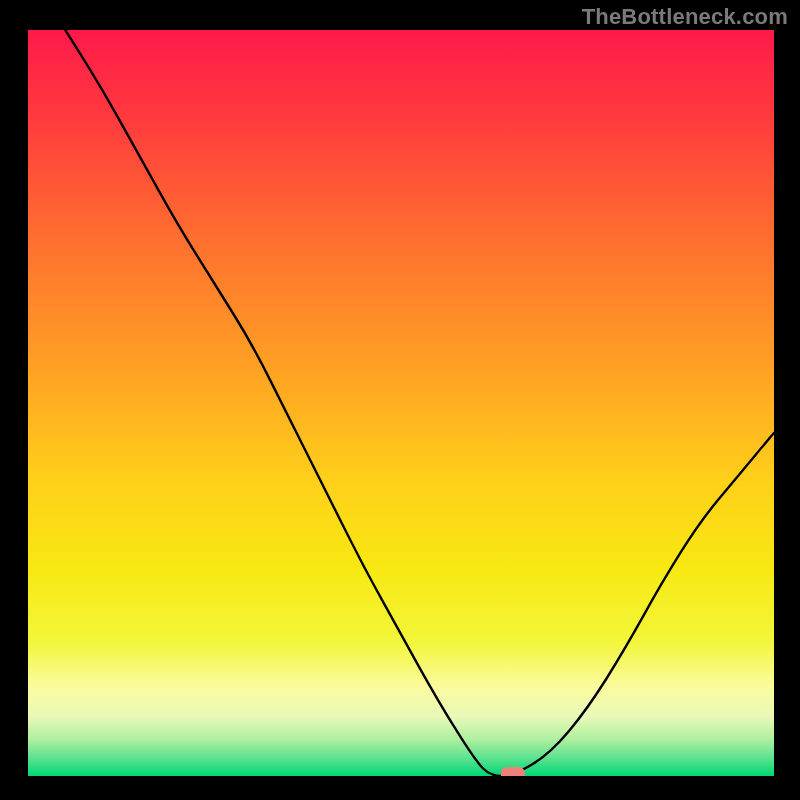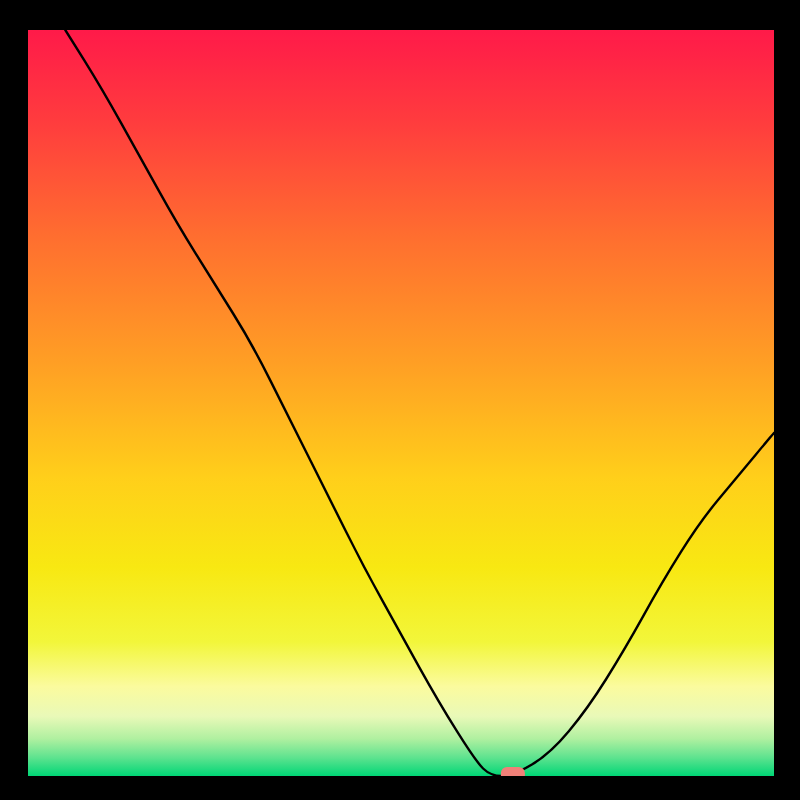--- a/index.html
+++ b/index.html
@@ -30,20 +30,21 @@
   svg.plot {
     position: absolute;
     left: 28px;
     top: 30px;
   }
 </style>
 </head>
 <body>
 
 <div class="frame">
+  <div class="watermark">TheBottleneck.com</div>
 
   <svg class="plot" width="746" height="746" viewBox="0 0 746 746">
     <defs>
       <linearGradient id="bg-grad" x1="0" y1="0" x2="0" y2="1">
         <stop offset="0%" stop-color="#ff1a49"></stop>
         <stop offset="12%" stop-color="#ff3b3e"></stop>
         <stop offset="28%" stop-color="#ff6f2f"></stop>
         <stop offset="45%" stop-color="#ffa024"></stop>
         <stop offset="60%" stop-color="#ffcf1a"></stop>
         <stop offset="72%" stop-color="#f8e812"></stop>

